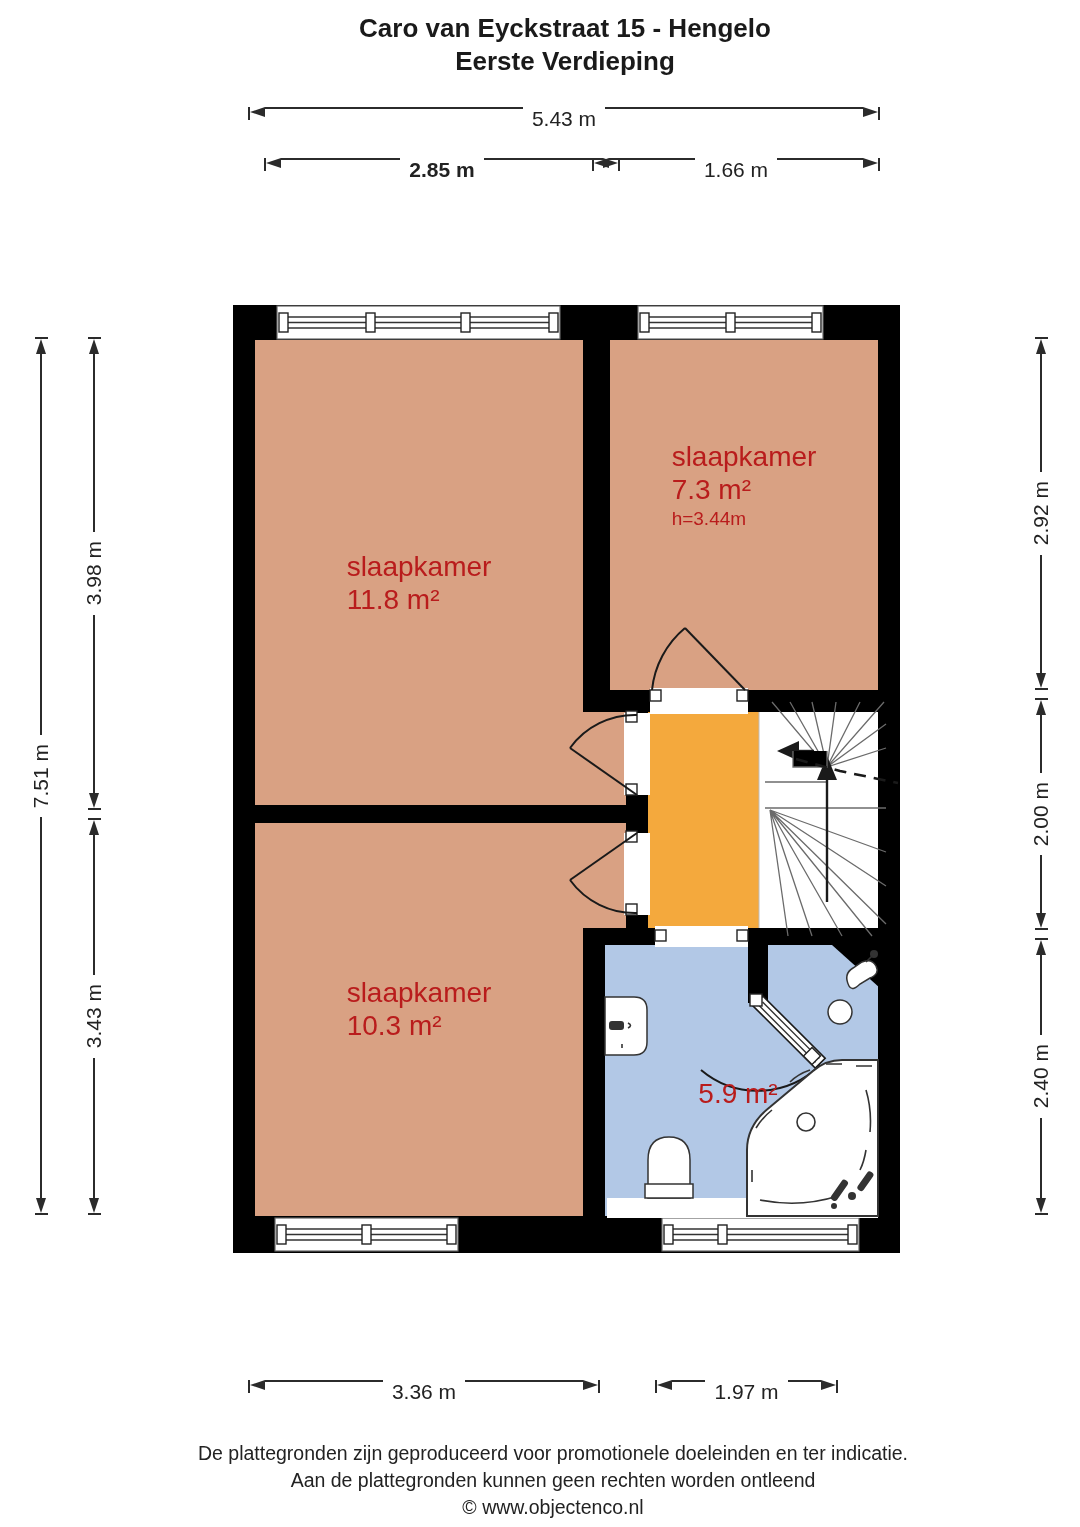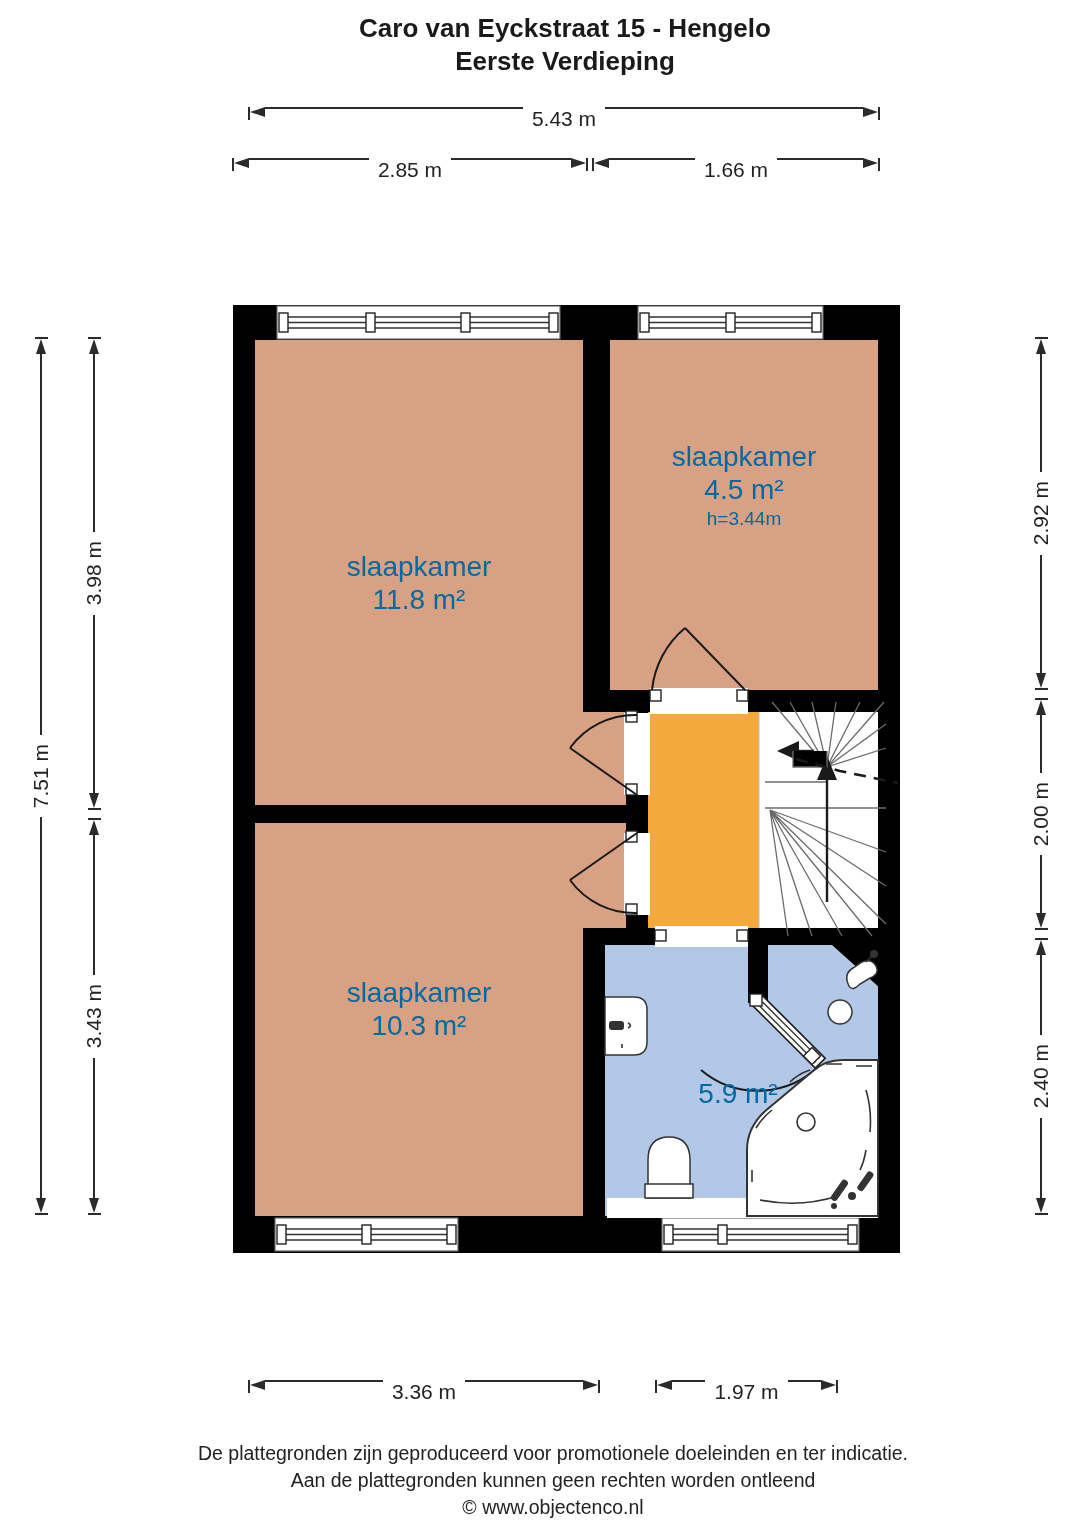--- a/index.html
+++ b/index.html
@@ -5,22 +5,22 @@
   html,body{margin:0;padding:0;background:#fff;}
   .page{position:relative;width:1080px;height:1527px;background:#fff;overflow:hidden;
         font-family:"Liberation Sans",sans-serif;color:#1a1a1a;}
 
   
   .title{position:absolute;left:0;top:12px;width:1130px;text-align:center;
          font-weight:bold;font-size:26px;line-height:33px;}
   .footer{position:absolute;left:0;top:1440px;width:1106px;text-align:center;
           font-size:19.5px;line-height:27px;color:#222;}
 
-  .room-label{position:absolute;transform:translateX(-50%);text-align:center;
-              font-size:28px;line-height:33px;color:#0369a1;white-space:nowrap;}
+  .room-label{position:absolute;transform:translateX(-50%);text-align:left;
+              font-size:28px;line-height:33px;color:#b91c1c;white-space:nowrap;}
   .room-label .hnote{font-size:19px;line-height:26px;}
 
   
   .hdim{position:absolute;display:flex;align-items:flex-start;height:22px;}
   .vdim{position:absolute;display:flex;flex-direction:column;align-items:center;width:22px;}
   .dim-lbl{font-size:21px;color:#222;white-space:nowrap;}
   .hdim .dim-lbl{padding:0 9px;}
   .vdim .dim-lbl{padding:9px 0;writing-mode:vertical-rl;transform:rotate(180deg);}
   .ln-h{flex:1;height:0;border-top:2px solid var(--dimension-line,#2b2b2b);}
   .ln-v{flex:1;width:0;border-left:2px solid var(--dimension-line,#2b2b2b);}
@@ -204,41 +204,41 @@
       <circle class="fixture-thin" cx="840" cy="1012" r="12"></circle>
     </g>
   </svg>
 
   <div class="room-label" style="left:419px;top:550px;">
     <div>slaapkamer</div>
     <div>11.8 m²</div>
   </div>
   <div class="room-label" style="left:744px;top:440px;">
     <div>slaapkamer</div>
-    <div>4.5 m²</div>
+    <div>7.3 m²</div>
     <div class="hnote">h=3.44m</div>
   </div>
   <div class="room-label" style="left:419px;top:976px;">
     <div>slaapkamer</div>
     <div>10.3 m²</div>
   </div>
   <div class="room-label" style="left:738px;top:1077px;">
     <div>5.9 m²</div>
   </div>
 
   <div class="hdim" style="left:248px;top:107px;width:632px;">
     <span class="tick-v"></span>
       <span class="arr arr-l"></span>
       <span class="ln-h"></span>
     <span class="dim-lbl">5.43 m</span>
     <span class="ln-h"></span>
       <span class="arr arr-r"></span>
       <span class="tick-v"></span>
   </div>
-  <div class="hdim" style="left:232px;top:158px;width:356px;">
+  <div class="hdim" style="left:264px;top:158px;width:356px;font-weight:bold;">
     <span class="tick-v"></span>
       <span class="arr arr-l"></span>
       <span class="ln-h"></span>
     <span class="dim-lbl">2.85 m</span>
     <span class="ln-h"></span>
       <span class="arr arr-r"></span>
       <span class="tick-v"></span>
   </div>
   <div class="hdim" style="left:592px;top:158px;width:288px;">
     <span class="tick-v"></span>

